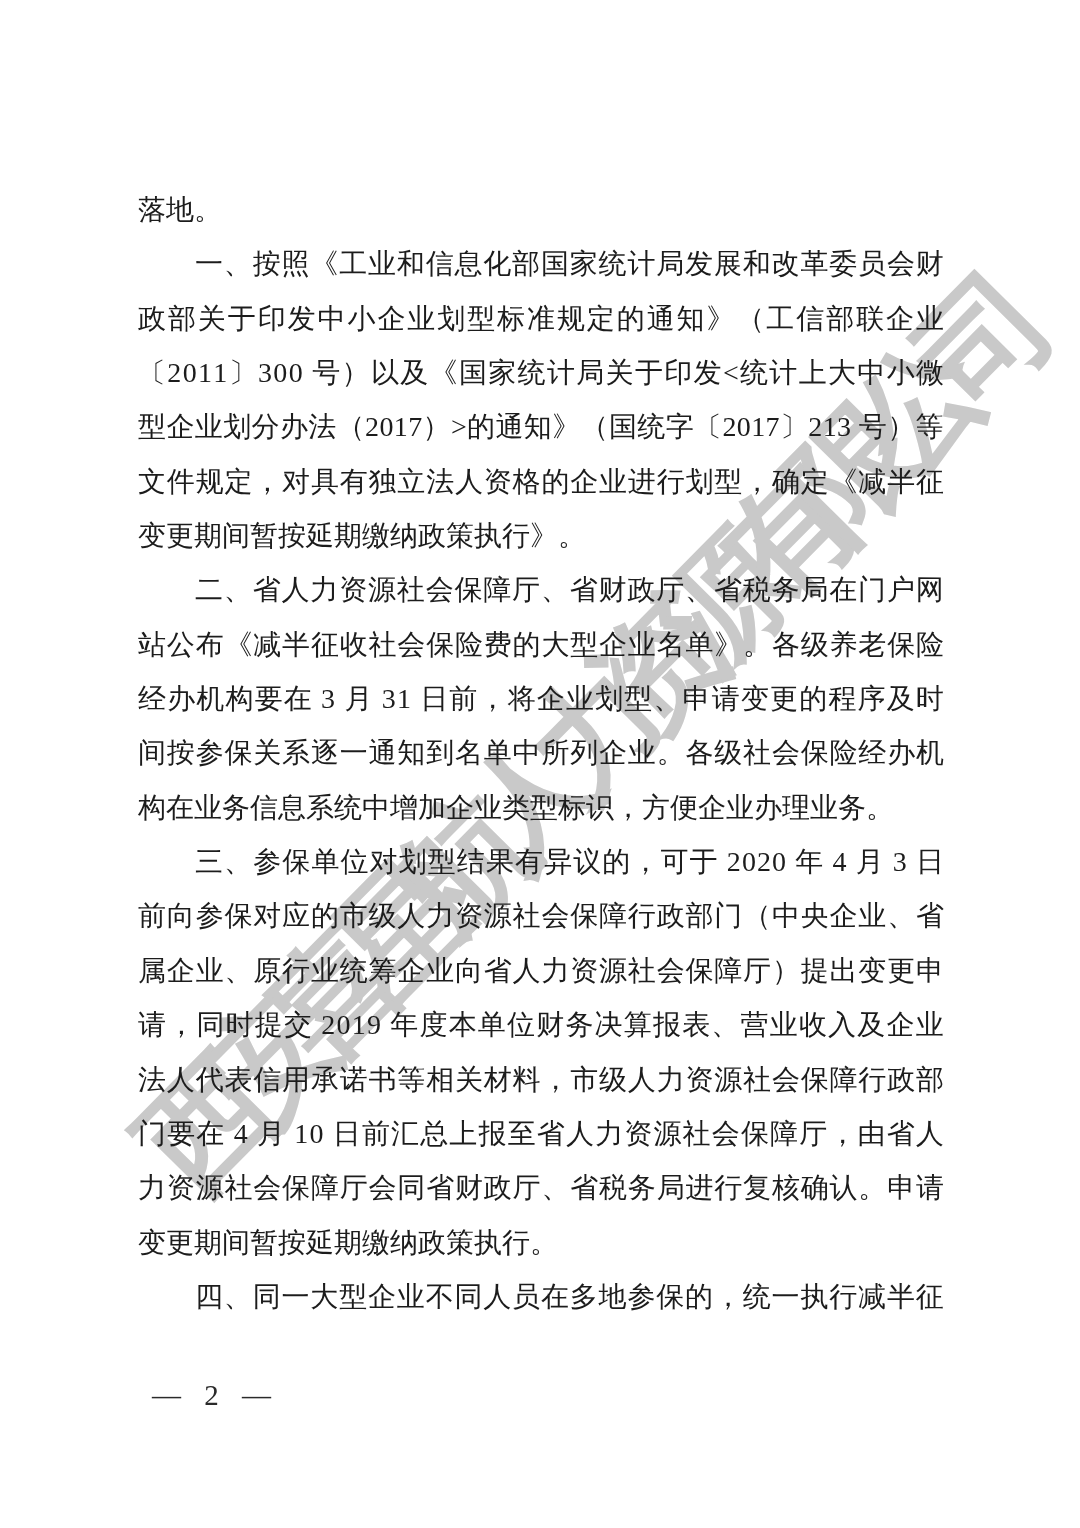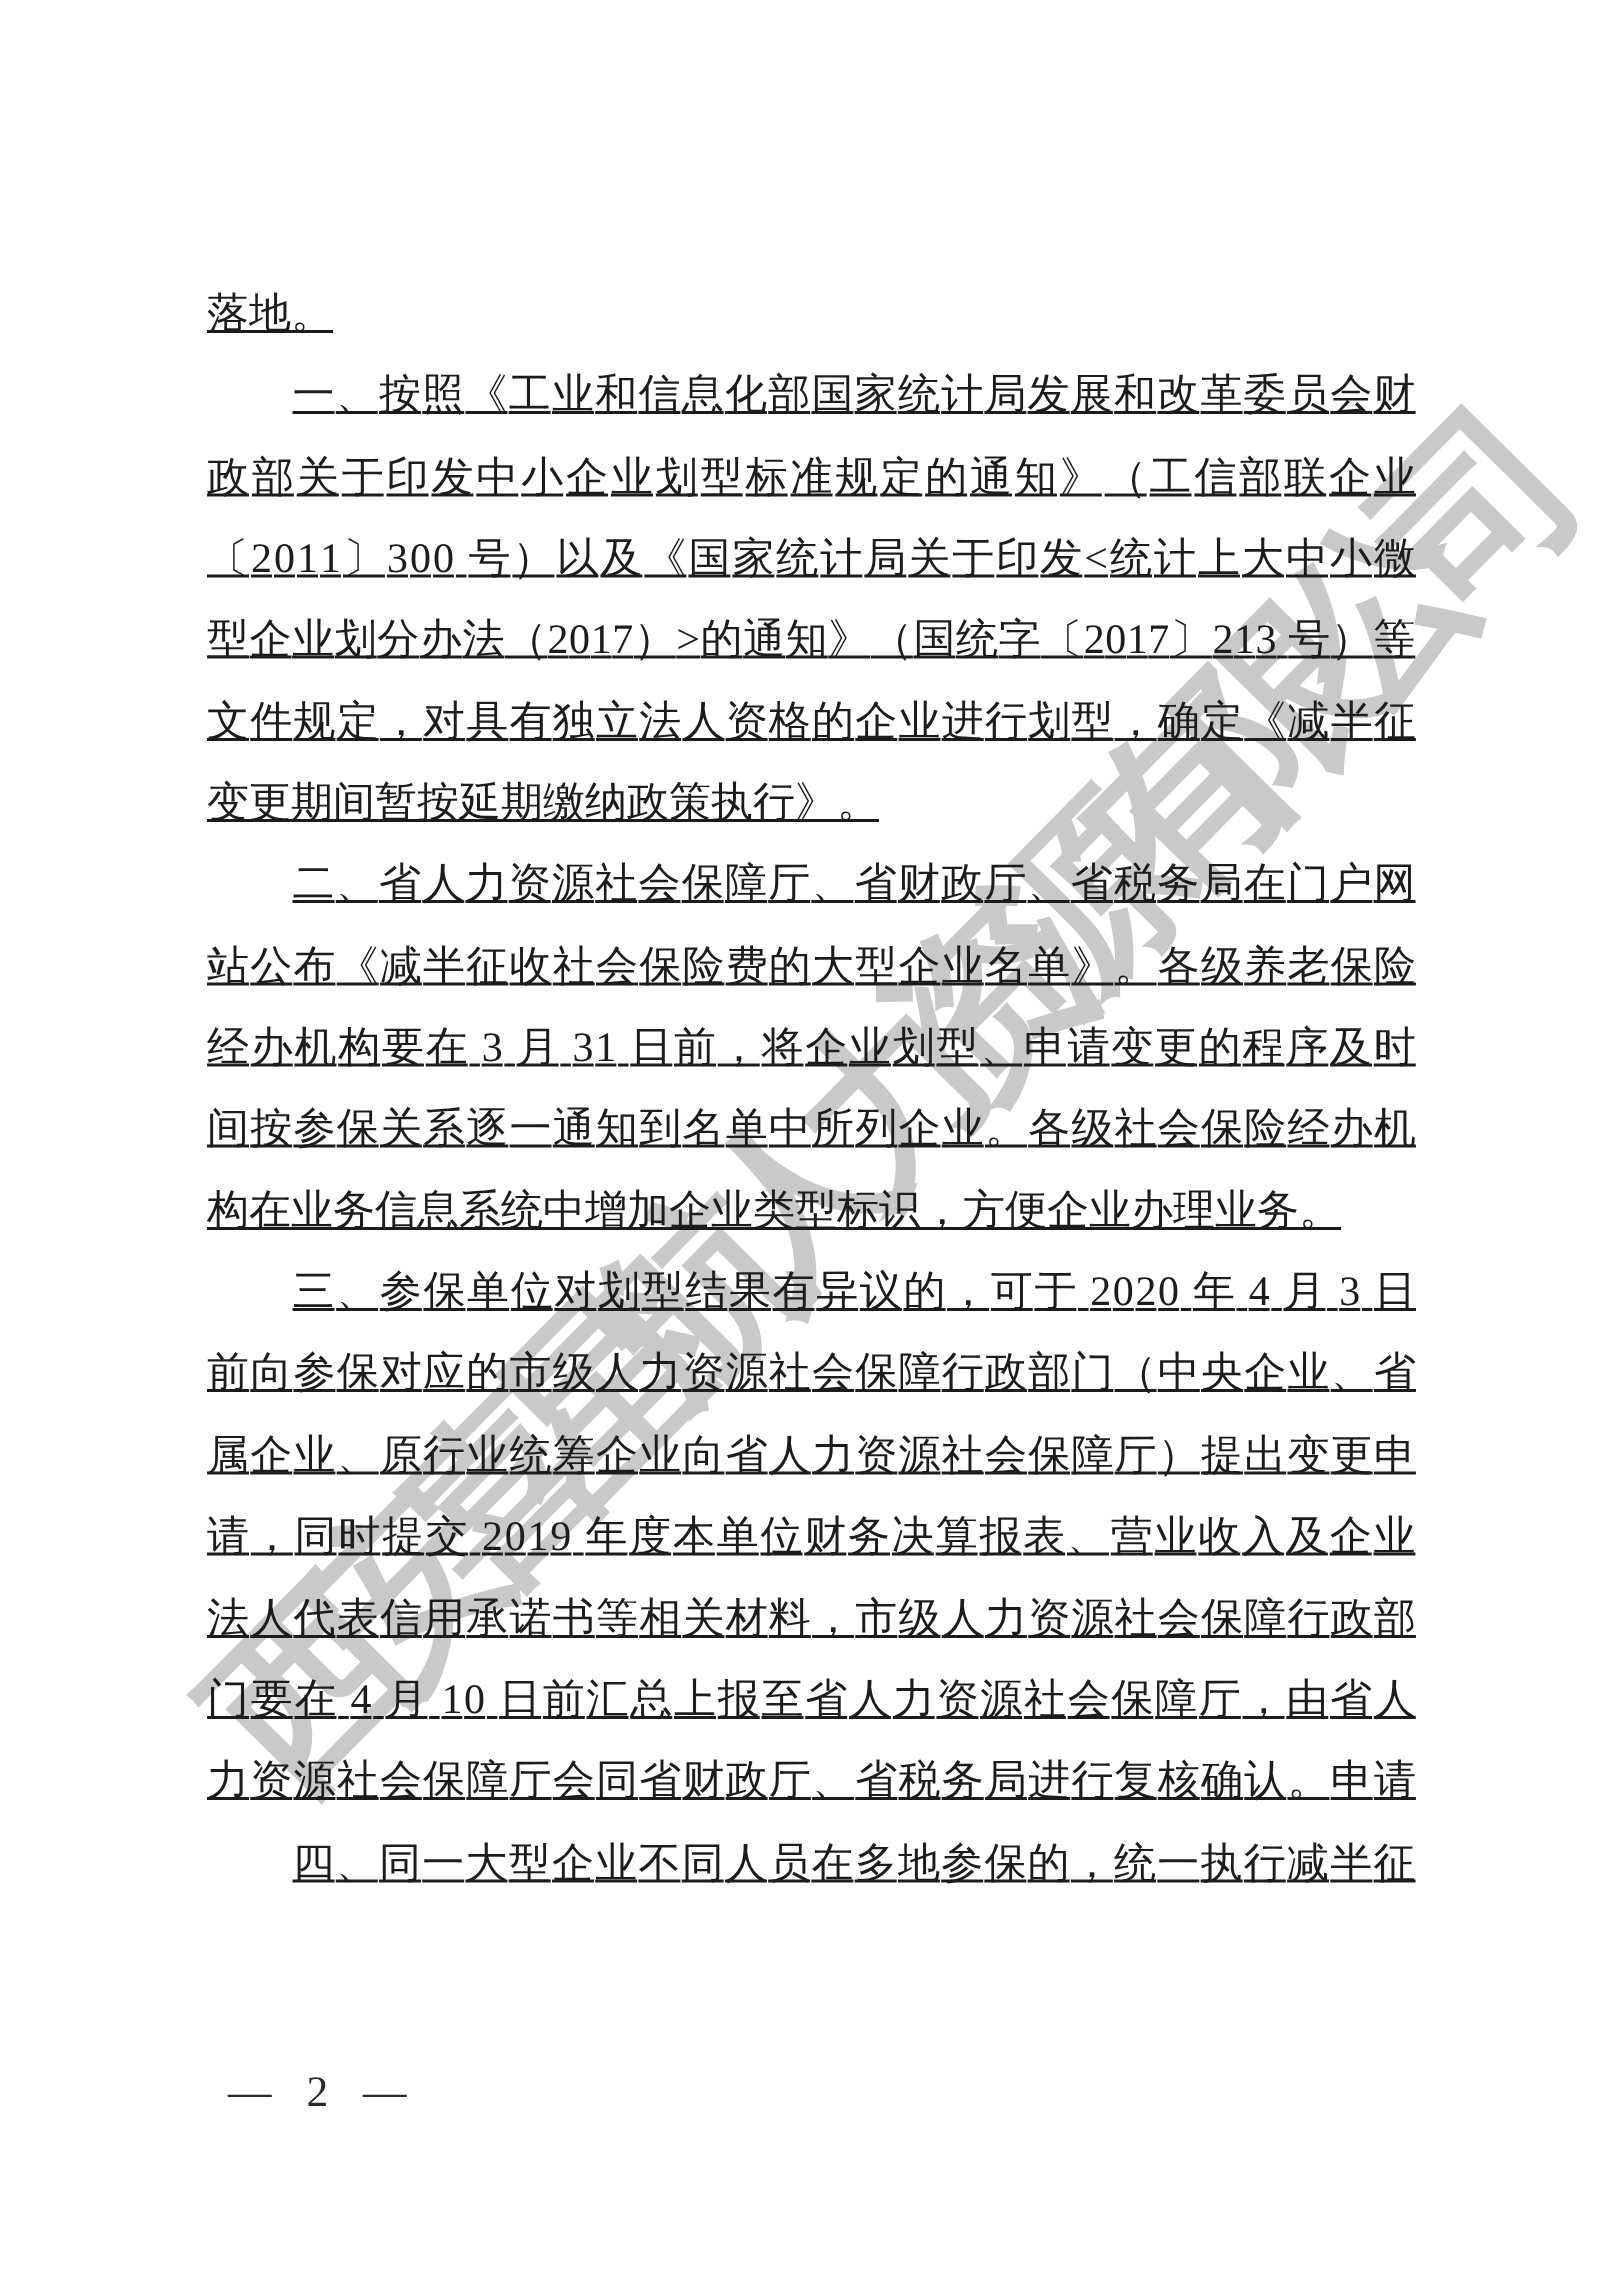--- a/index.html
+++ b/index.html
@@ -35,21 +35,20 @@
     width: 806px;
     z-index: 2;
     color: #1c1c1c;
     font-size: 28px;
   }
   .line {
     height: 54.35px;
     line-height: 54.35px;
     text-align: left;
     white-space: nowrap;
-    text-decoration: underline;
   }
   
   .line.justify {
     display: flex;
     justify-content: space-between;
     align-items: center;
     white-space: normal;
   }
   
   .line.first { padding-left: 57px; width: 749px; }
@@ -572,20 +571,21 @@
         <span>进</span>
         <span>行</span>
         <span>复</span>
         <span>核</span>
         <span>确</span>
         <span>认</span>
         <span>。</span>
         <span>申</span>
         <span>请</span>
       </div>
+    <div class="line">变更期间暂按延期缴纳政策执行。</div>
     <div class="line justify first">
         <span>四</span>
         <span>、</span>
         <span>同</span>
         <span>一</span>
         <span>大</span>
         <span>型</span>
         <span>企</span>
         <span>业</span>
         <span>不</span>

